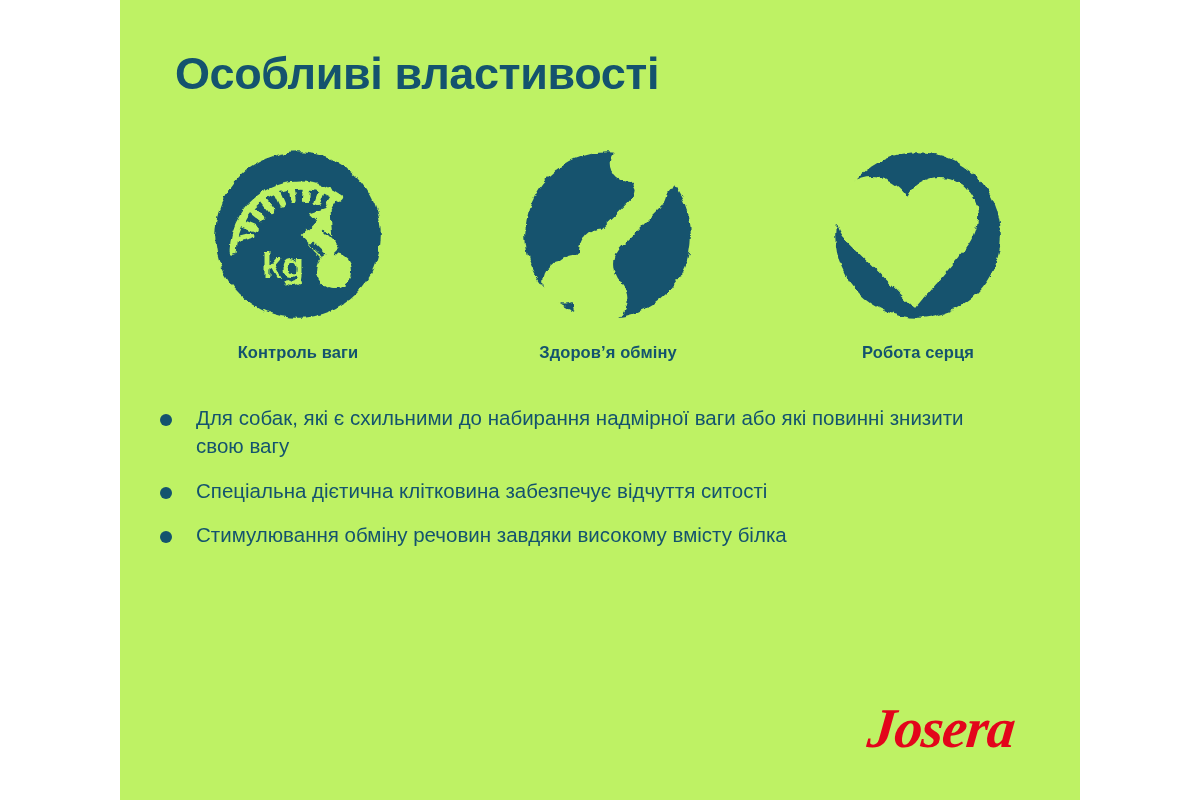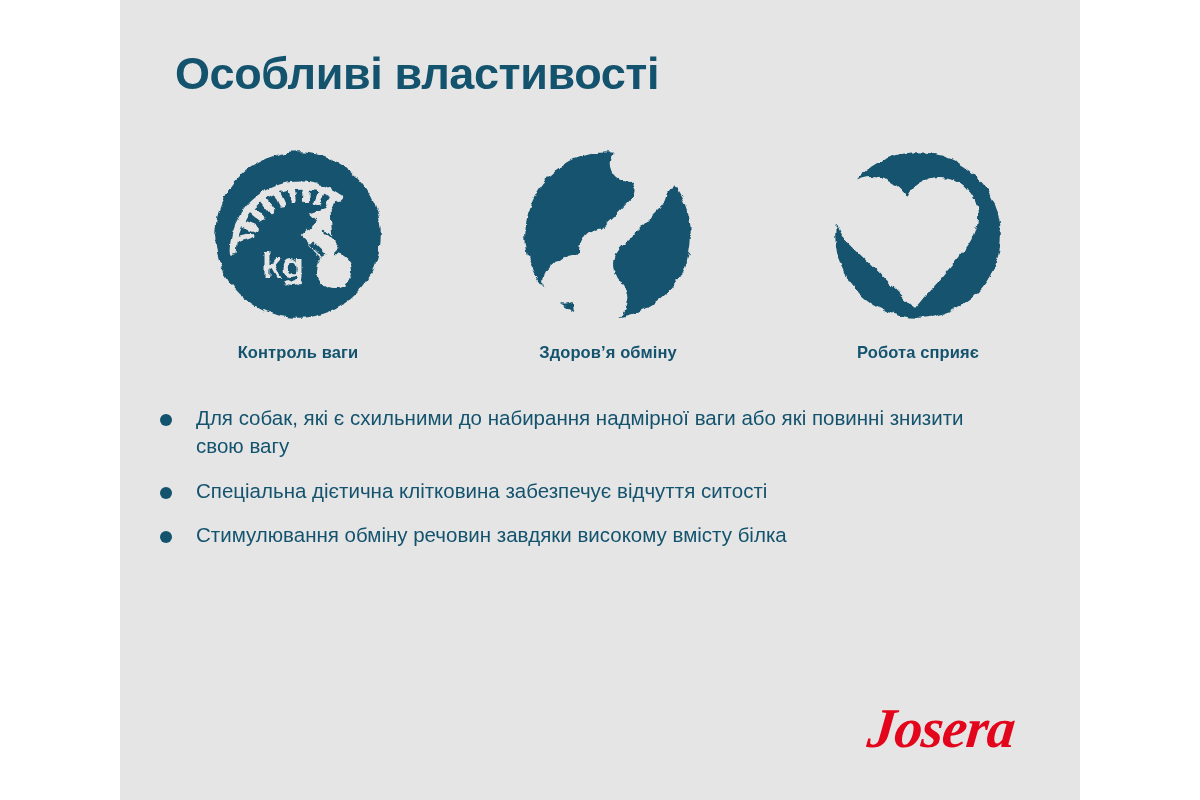--- a/index.html
+++ b/index.html
@@ -22,21 +22,21 @@
     background: #ffffff;
   }
 
   
   #panel {
     position: absolute;
     left: 120px;
     top: 0;
     width: 960px;
     height: 800px;
-    background: #e5e5e5;
+    background: #bef264;
   }
 
   
   #title {
     position: absolute;
     left: 55px;
     top: 50px;
     font-size: 45px;
     font-weight: 700;
     letter-spacing: -0.4px;
@@ -229,21 +229,21 @@
                        C 2 86 4 56 26 42
                        C 48 28 76 38 88 58
                        C 100 34 132 28 152 46
                        C 174 66 170 98 150 118 Z" fill="#000"></path>
             </mask>
           </defs>
           <g filter="url(#rough3)">
             <rect x="0" y="0" width="200" height="200" fill="#14536e" mask="url(#m3)"></rect>
           </g>
         </svg>
-        <div class="icon-caption">Робота сприяє</div>
+        <div class="icon-caption">Робота серця</div>
       </div>
 
     </div>
 
     <div id="bullets">
       <div class="bullet-row">
         <span class="bullet-dot"></span>
         <span class="bullet-text">Для собак, які є схильними до набирання надмірної ваги або які повинні знизити свою вагу</span>
       </div>
       <div class="bullet-row">

